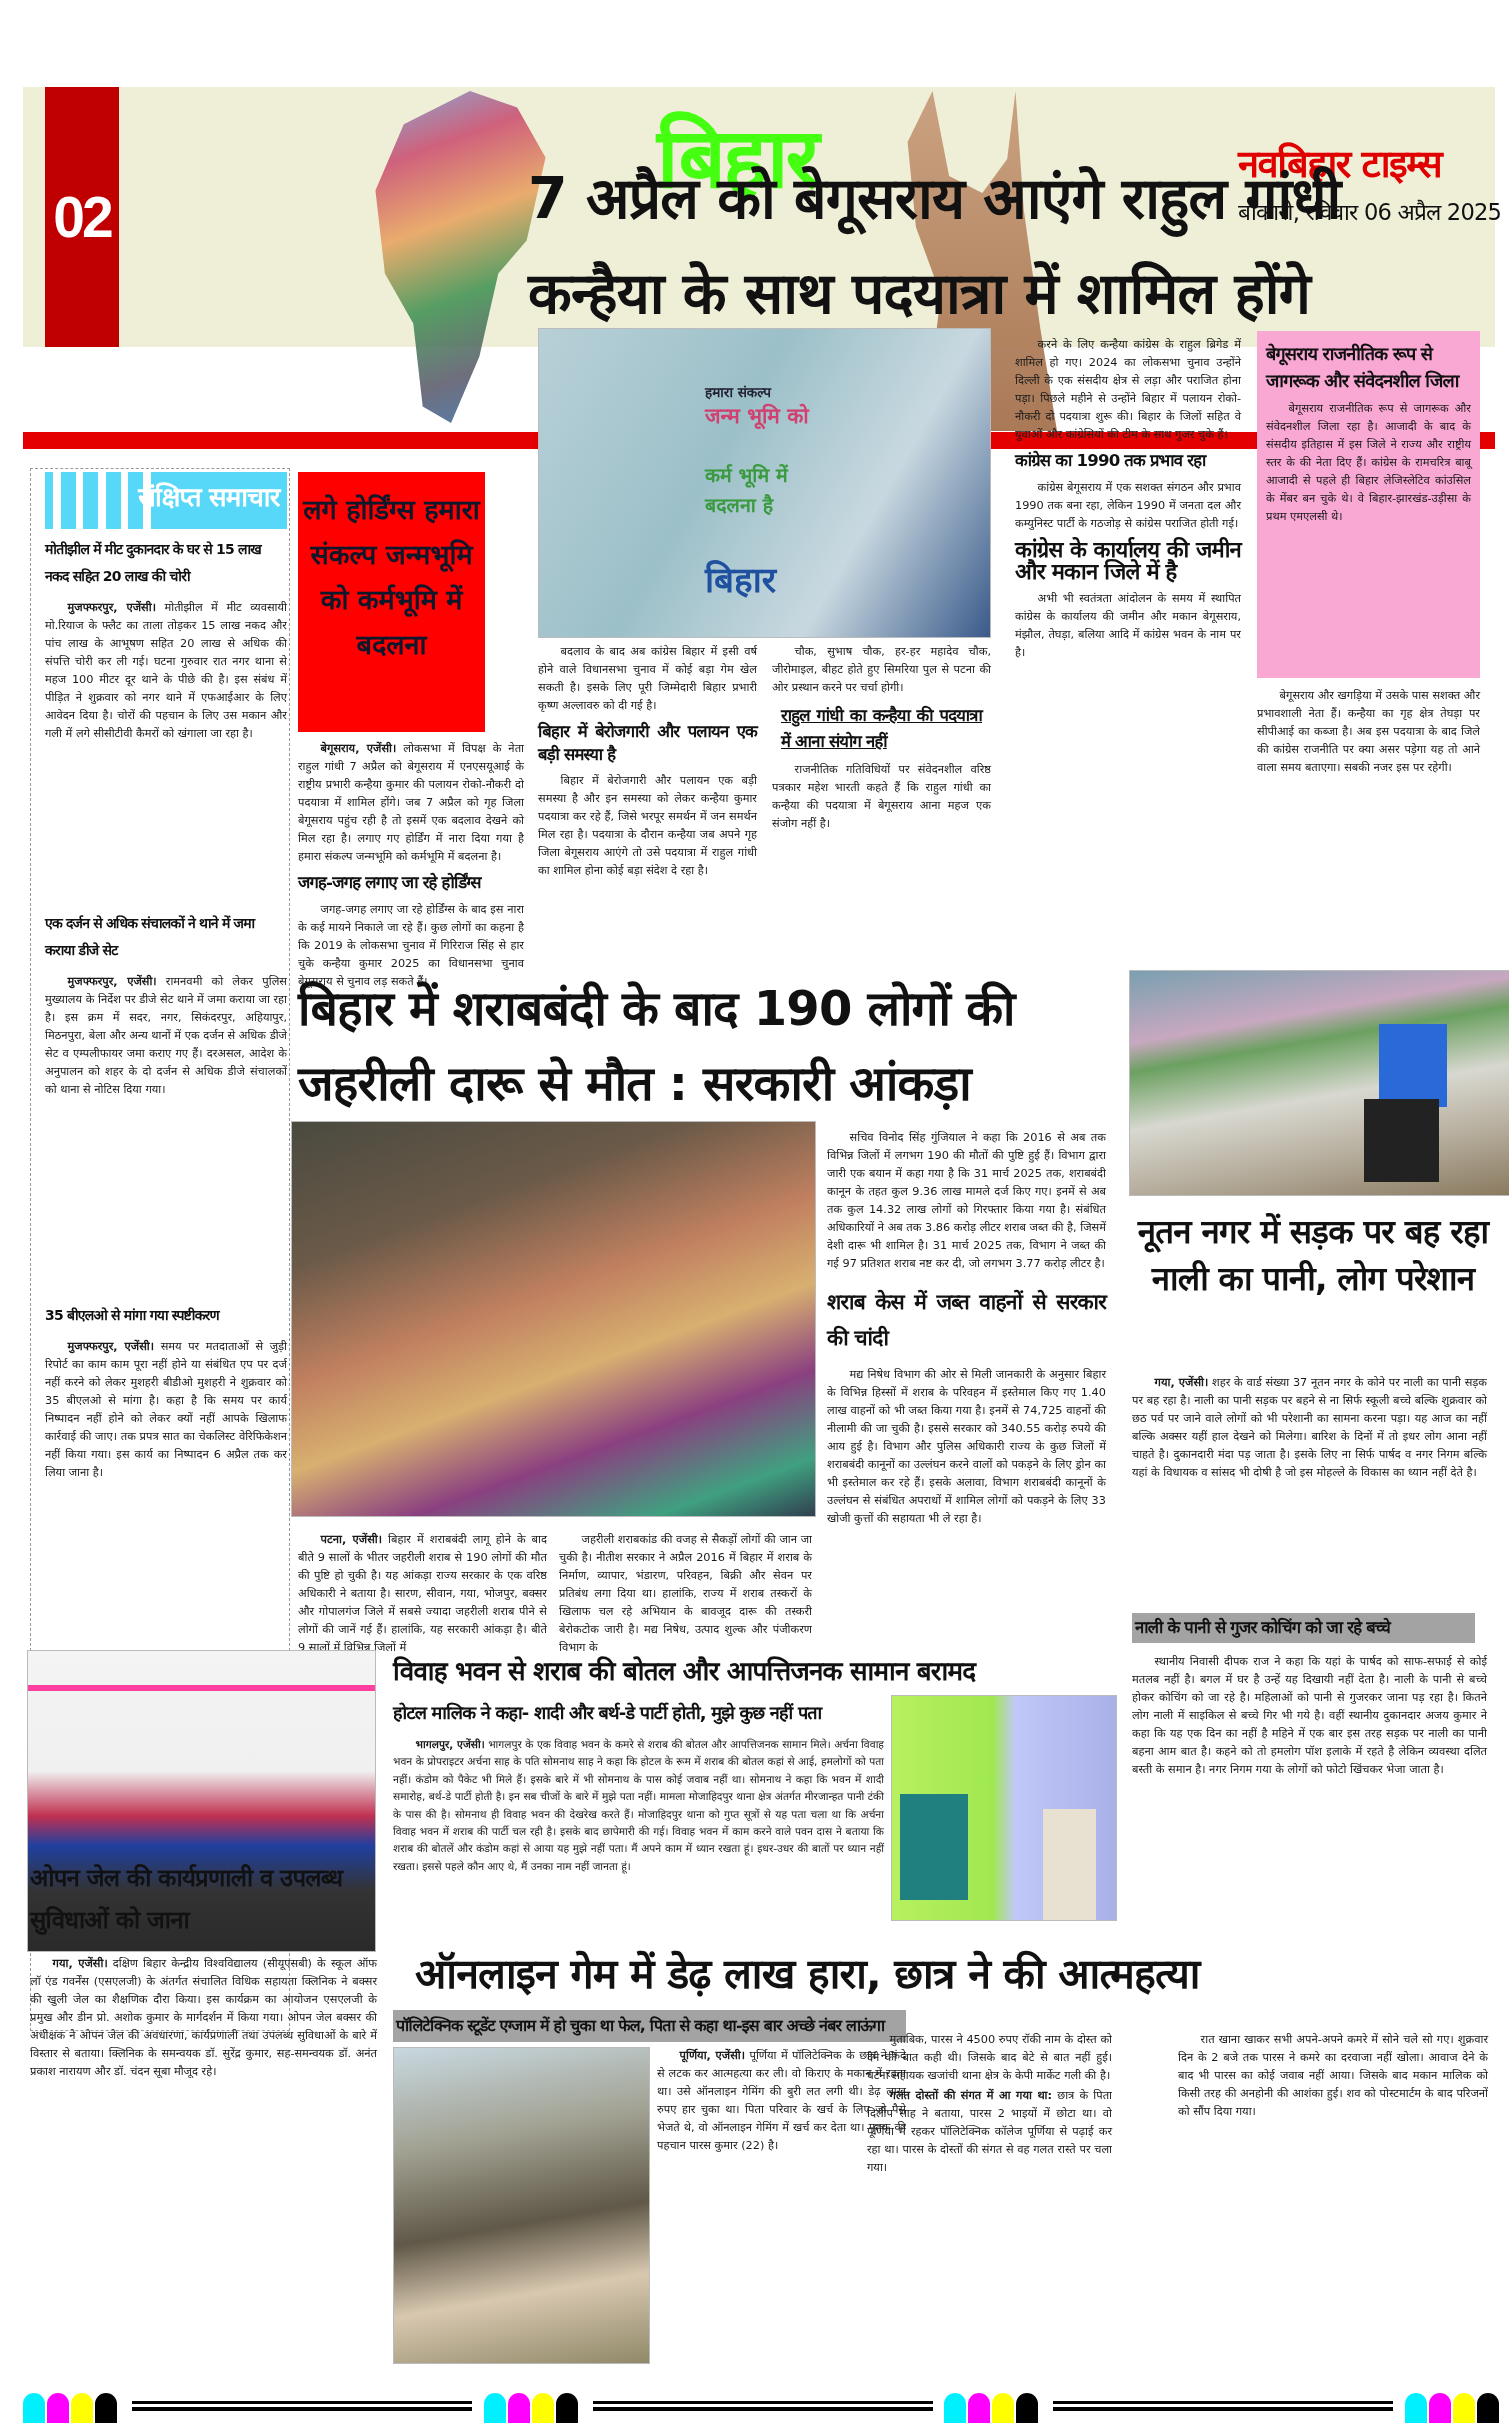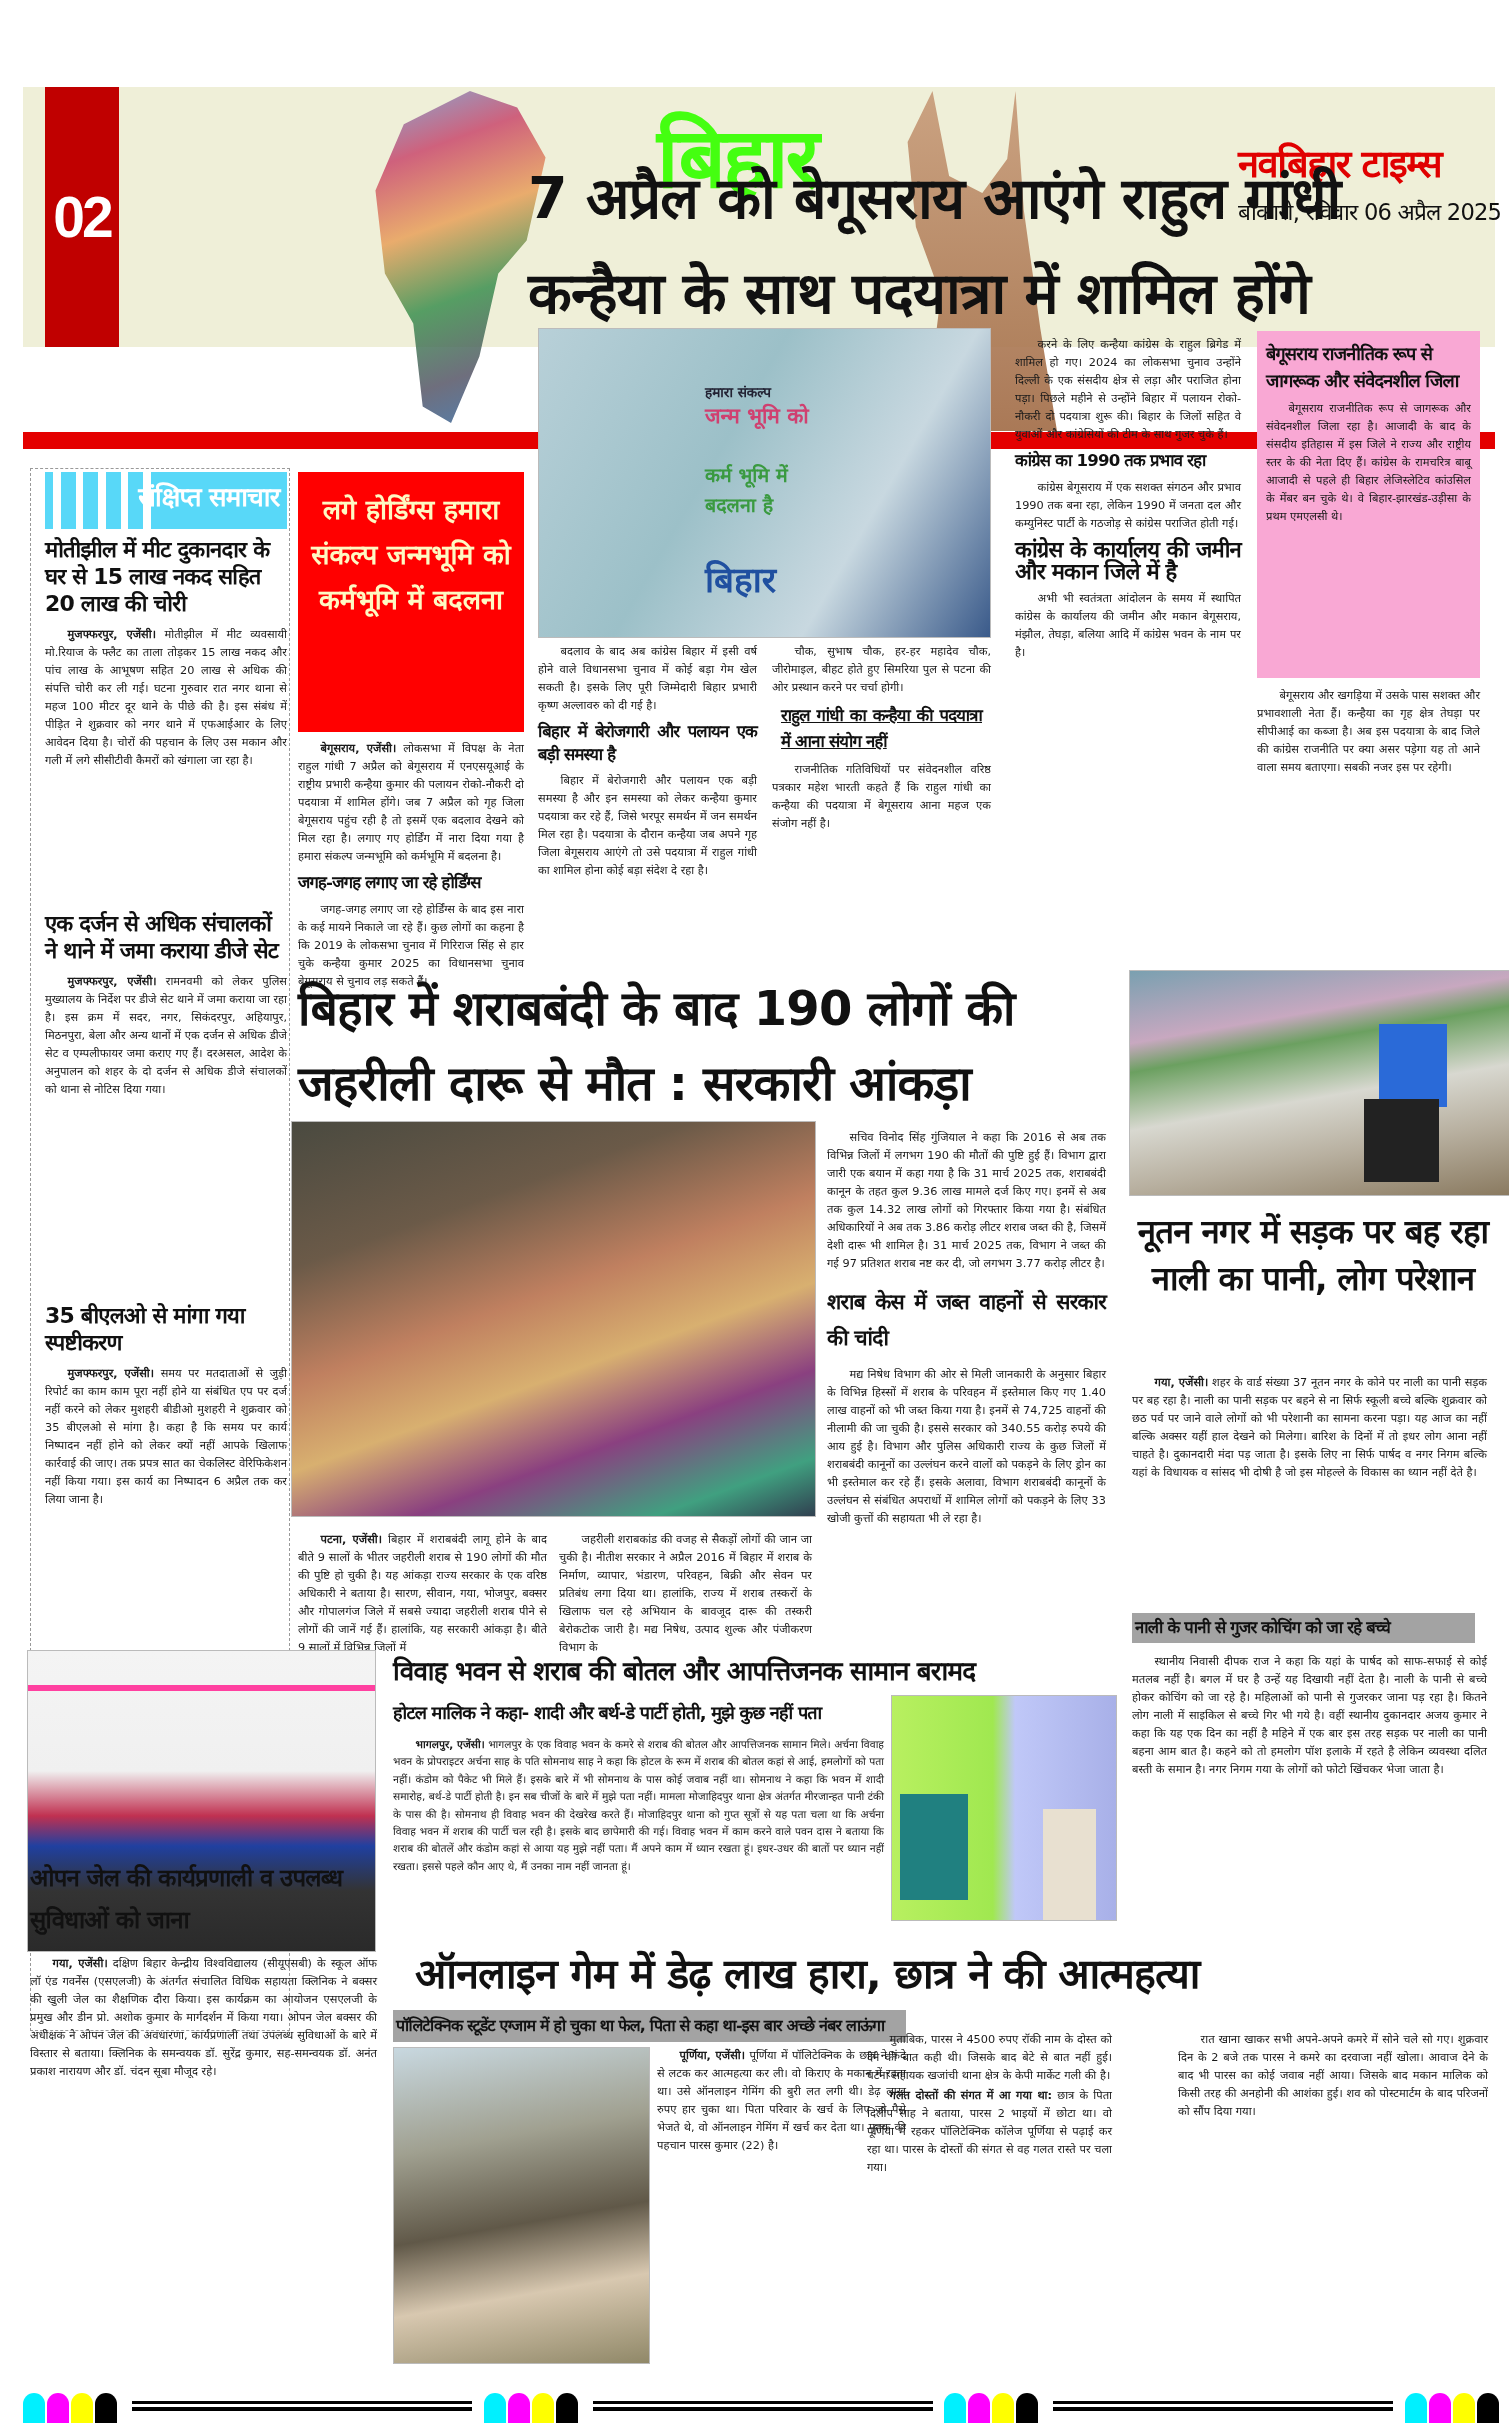--- a/index.html
+++ b/index.html
@@ -28,24 +28,24 @@
     background: linear-gradient(180deg,#c79a78,#a06a44);
     clip-path: polygon(10% 15%, 25% 0%, 35% 25%, 55% 30%, 70% 20%, 75% 0%, 80% 35%, 90% 70%, 100% 100%, 20% 100%, 30% 60%, 15% 40%);
     opacity: .9; }
 
   
   #briefs { left: 30px; top: 468px; width: 260px; height: 1563px; border: 1.5px dashed #999; }
   #briefs-header { left: 45px; top: 472px; width: 242px; height: 57px; background: #58d8f8; }
   #briefs-header span { position:absolute; right: 7.5px; top: 6px; color: #fff; font-weight: bold; font-size: 26px; letter-spacing: -0.8px; }
   .brief-bars { position:absolute; left: 7.5px; top: 0; height: 57px; width: 98px;
     background: repeating-linear-gradient(90deg, #fff 0 7.5px, transparent 7.5px 22.6px); }
-  .brief-hl { font-size: 22px; line-height: 27px; }
-
-  
-  #redbox { left: 298px; top: 472px; width: 226px; height: 260px; background: #ff0000; color: #fef9c3; font-weight: bold; font-size: 27px; line-height: 45px; text-align: center; padding-top: 15px; }
+  .brief-hl { font-size: 14px; line-height: 27px; }
+
+  
+  #redbox { left: 298px; top: 472px; width: 187px; height: 260px; background: #ff0000; color: #0f172a; font-weight: bold; font-size: 27px; line-height: 45px; text-align: center; padding-top: 15px; }
 
   .yellow-band { background: #a3a3a3; }
   .green-box { background: #f9a8d4; }
 </style>
 </head>
 <body>
 
 <div class="abs" id="masthead"></div>
 <div class="abs map-art"></div>
 <div class="abs statue-art"></div>

